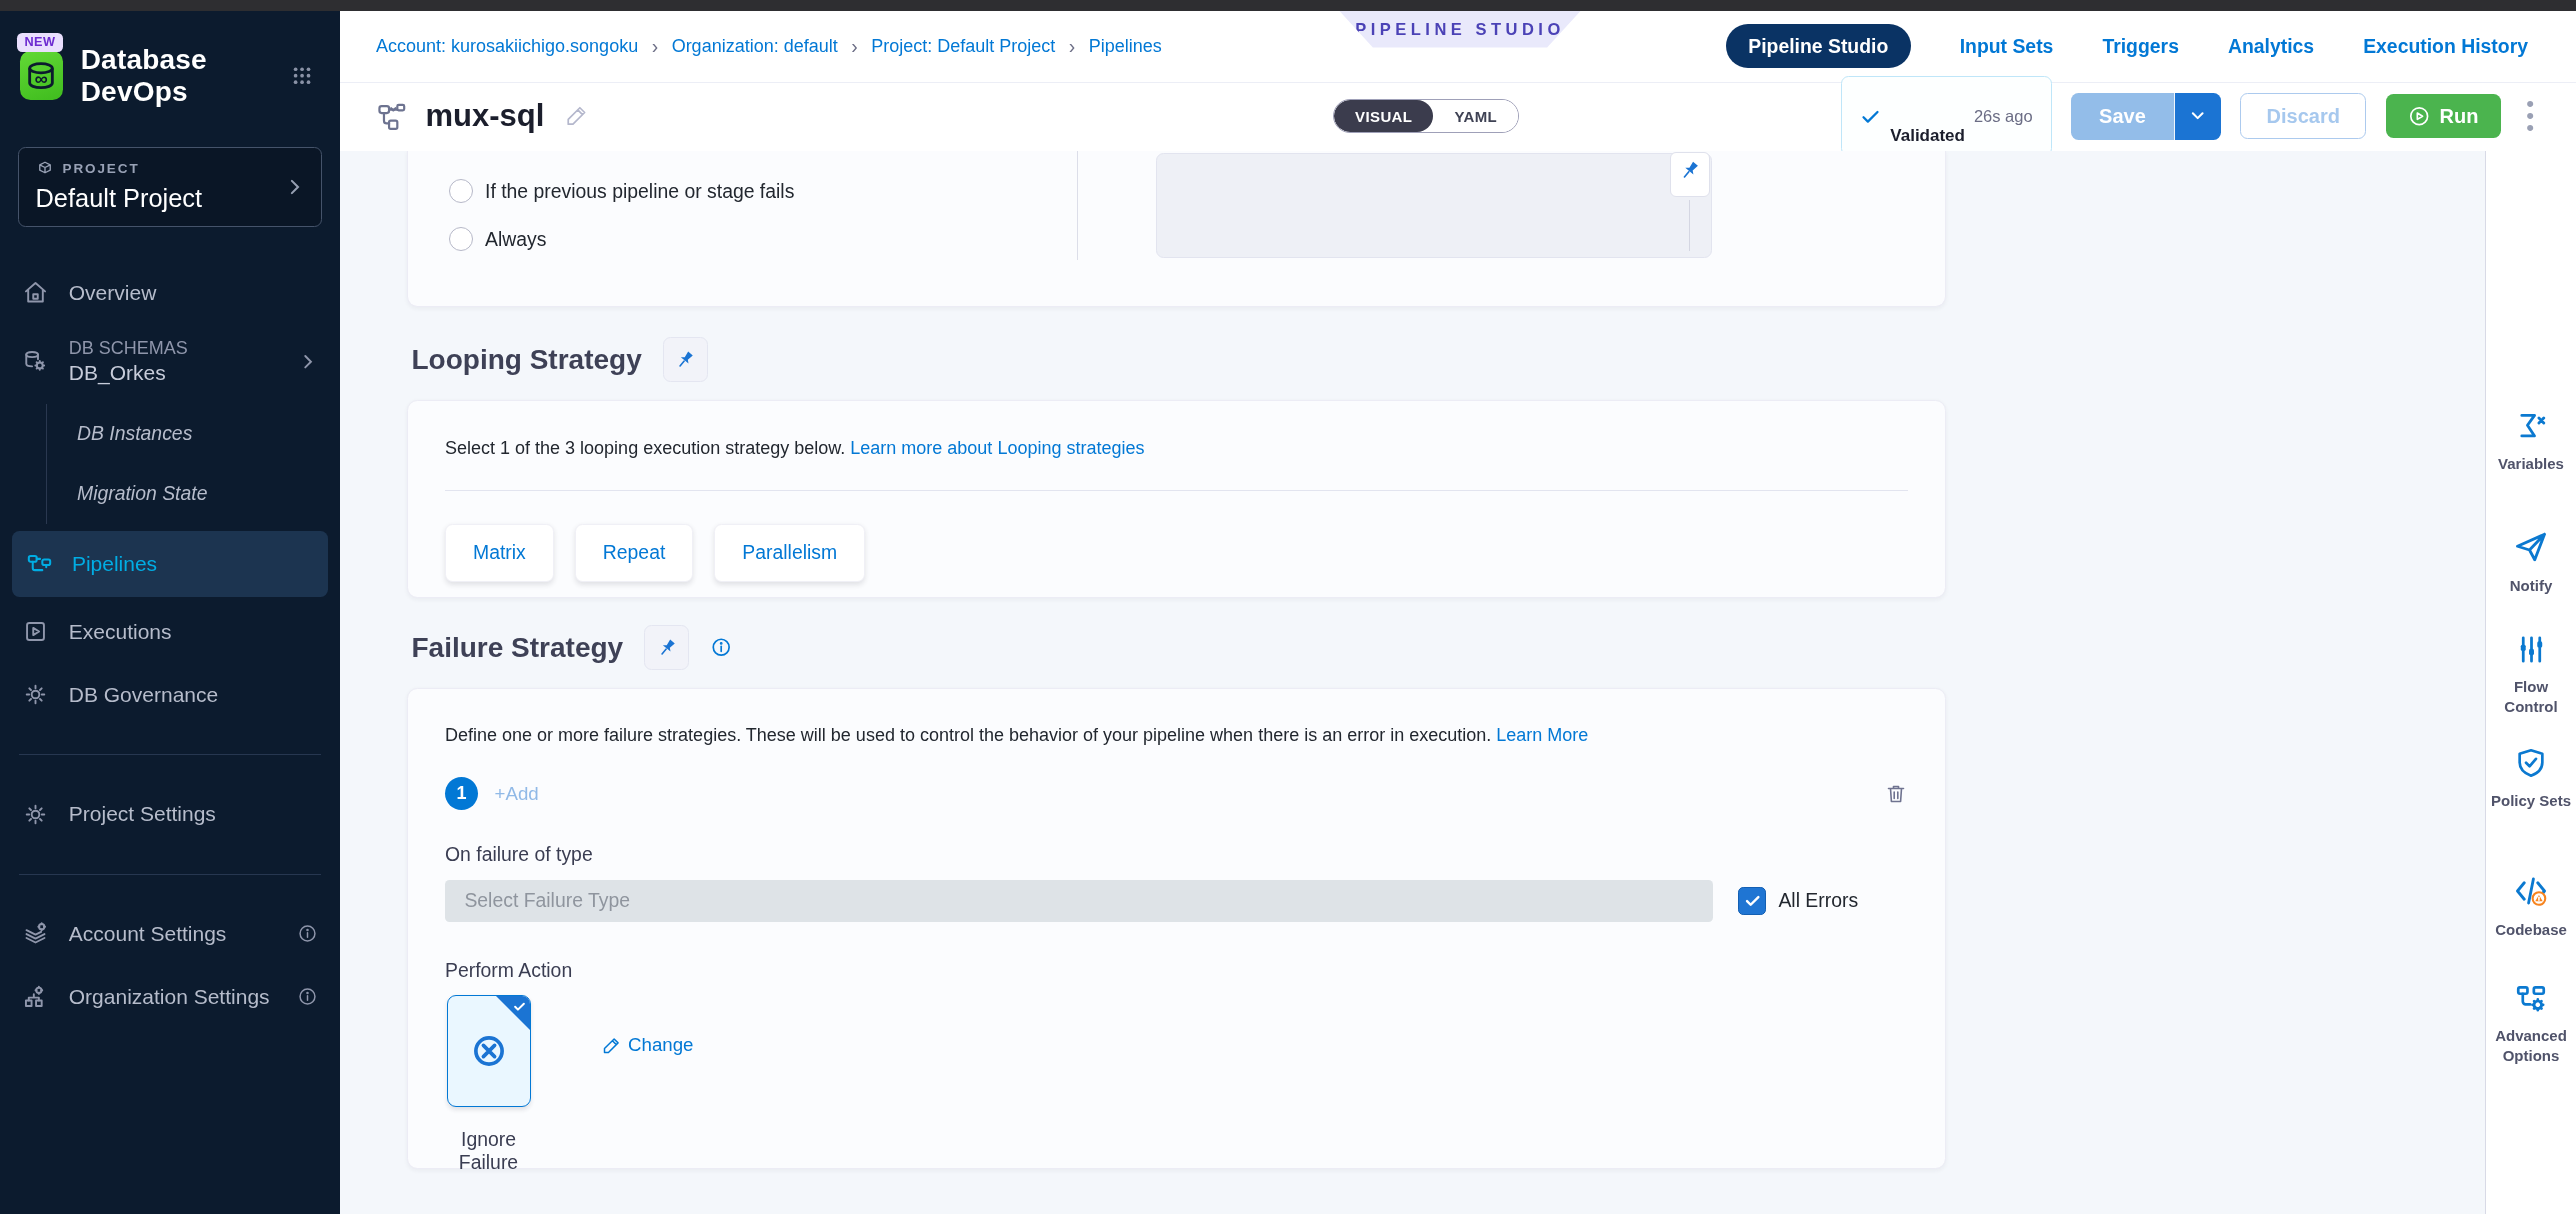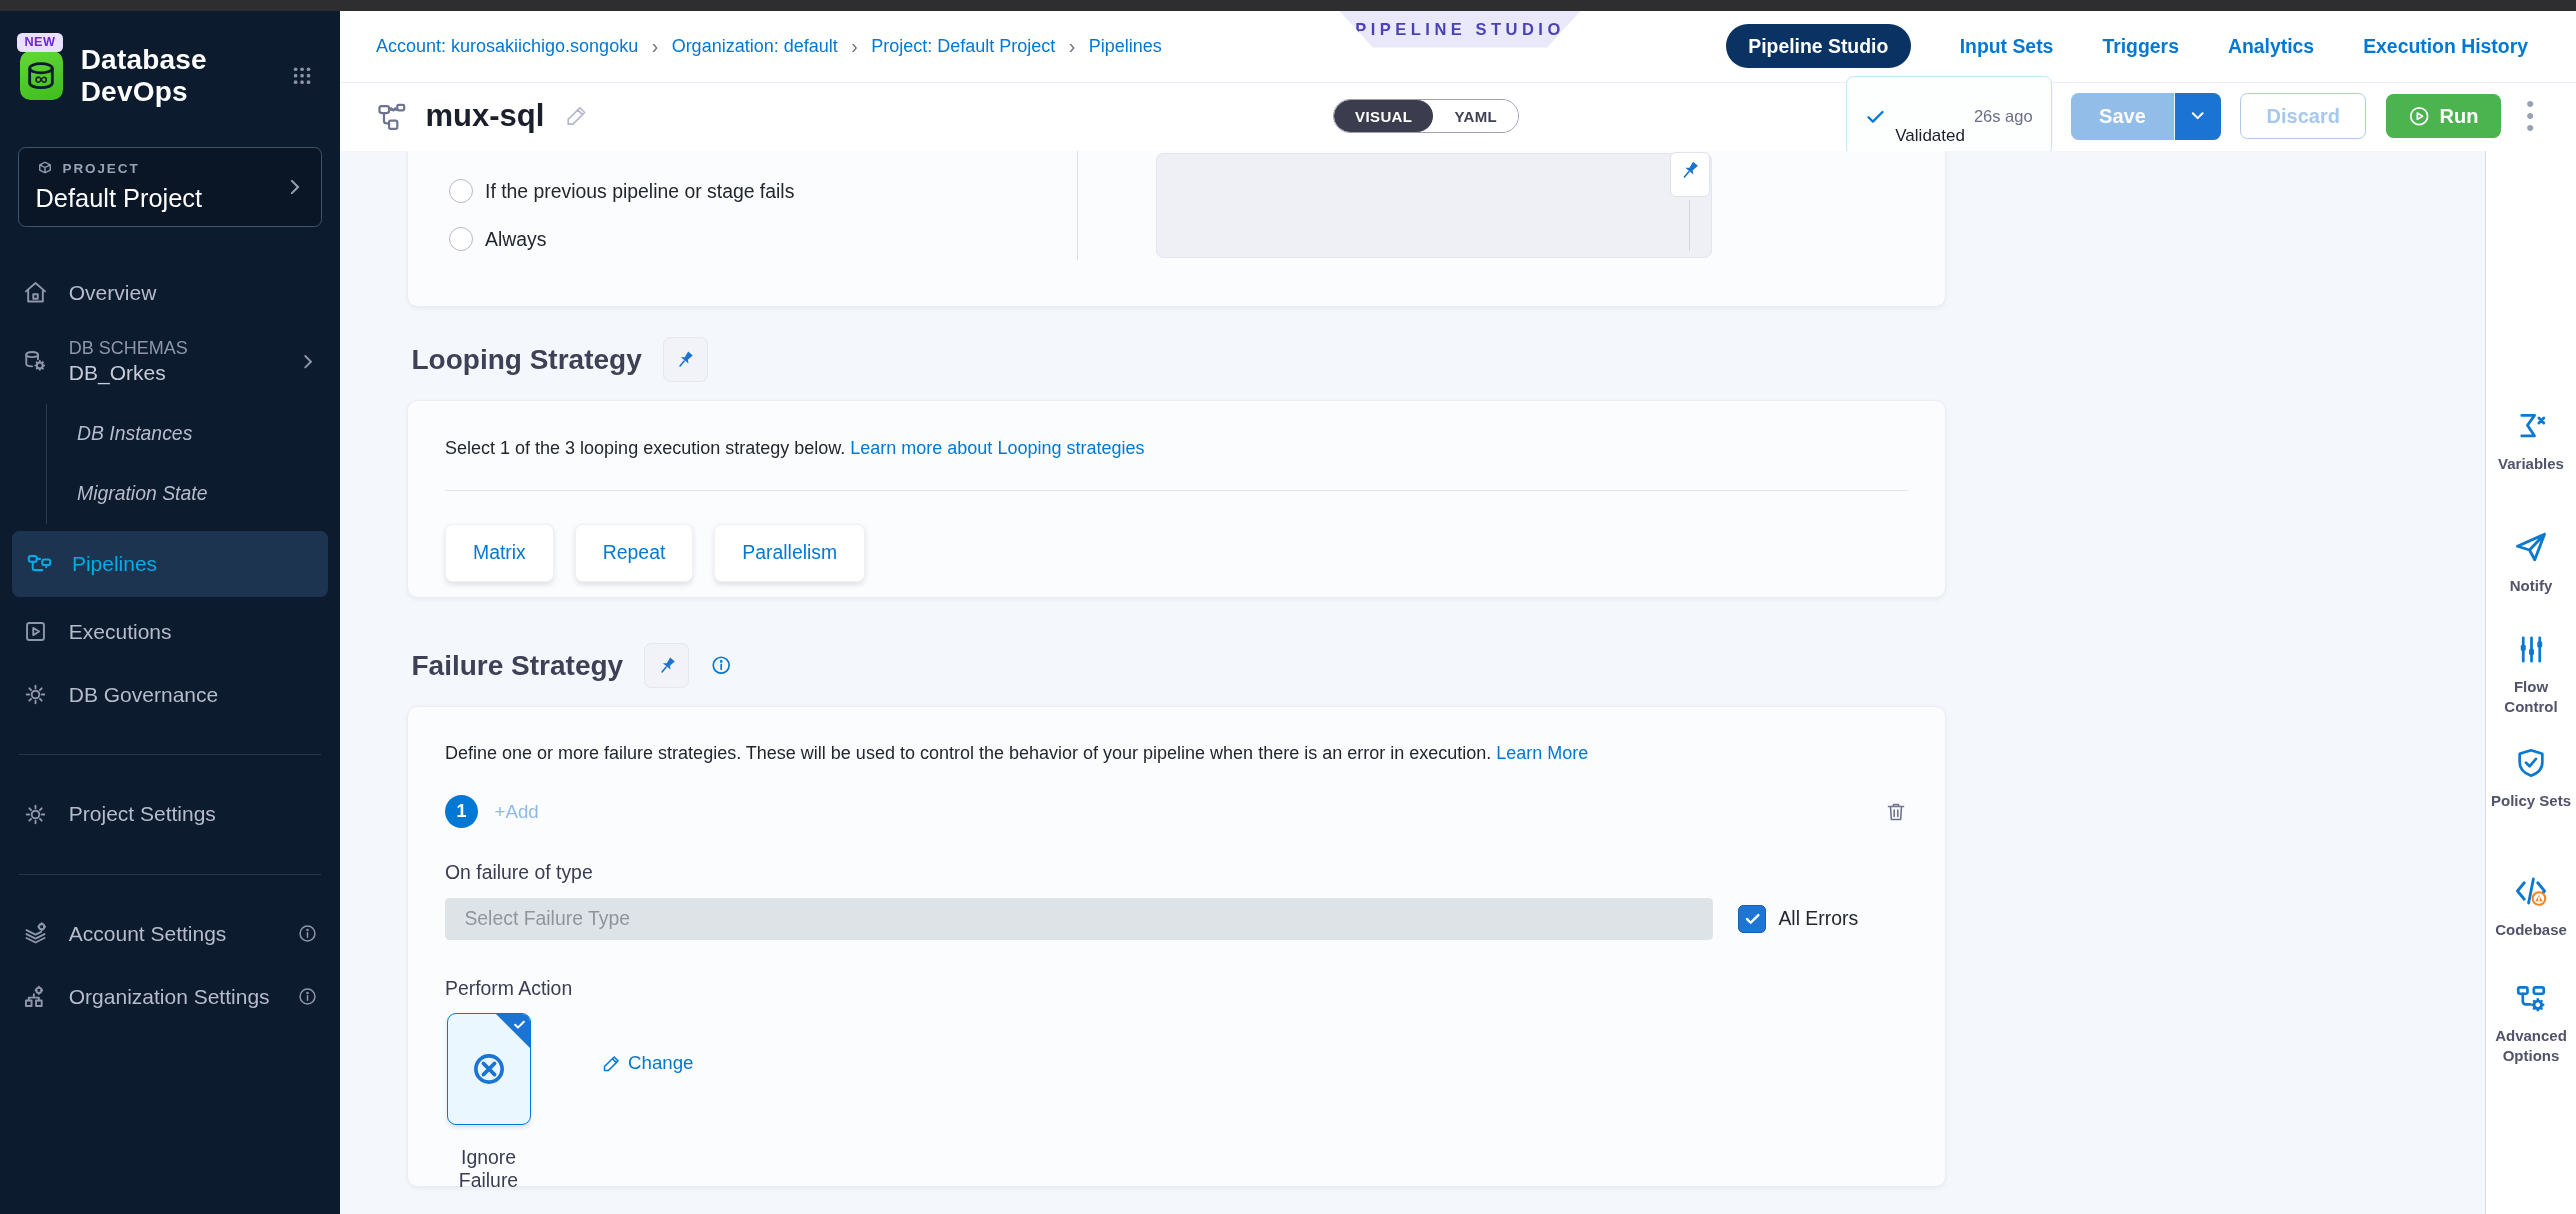--- a/index.html
+++ b/index.html
@@ -60,21 +60,21 @@
   .pipe-name { margin-left:16.5px; font-size:31px; font-weight:800; color:#1b1e2c; }
   .edit-pencil { margin-left:19.4px; color:#b4b7cc; display:flex; cursor:pointer; }
 
   .vy-toggle { position:absolute; left:993px; top:50%; transform:translateY(-50%); display:flex; border:1.5px solid #9fa0b8; border-radius:747px; overflow:hidden; cursor:pointer; }
   .vy-seg { padding:7.5px 21px; font-size:15px; font-weight:bold; letter-spacing:0.4px; }
   .vy-visual { background:#3b3c4d; color:#fff; border-radius:747px; }
   .vy-yaml { background:#fff; color:#3f4254; }
 
   .actions { margin-left:auto; display:flex; align-items:center; gap:19.4px; }
   .validated-pill { display:flex; align-items:center; gap:9px; border:1.5px solid #bfe6f9; background:#fdffff; border-radius:7.5px; padding:9px 18px; }
-  .validated-label { font-size:17px; font-weight:normal; color:#1b1e2c;margin-top:40px; }
+  .validated-label { font-size:17px; font-weight:bold; color:#1b1e2c;margin-top:40px; }
   .validated-time { font-size:16.5px; color:#6b6d85; }
   .save-split { display:flex; border-radius:7.5px; overflow:hidden; cursor:pointer; }
   .save-main { background:var(--save-light); color:#fff; font-weight:bold; font-size:20px; padding:12px 28px; border-right:1.5px solid rgba(255,255,255,.85); }
   .save-caret { background:var(--save-caret); color:#fff; width:46px; display:flex; align-items:center; justify-content:center; }
   .discard-btn { border:1.5px solid #accaee; color:#a6c8ee; background:#fff; font-weight:bold; font-size:20px; padding:10.5px 25.4px; border-radius:7.5px; cursor:pointer; }
   .run-btn { background:var(--green); color:#fff; font-weight:bold; font-size:20px; padding:10.5px 22.4px; border-radius:7.5px; display:flex; align-items:center; gap:9px; cursor:pointer; }
   .kebab { color:#9aa0b4; font-size:22.4px; letter-spacing:0; line-height:.55; text-align:center; cursor:pointer; padding:0 6px; }
 
   
   .rail { position:absolute; right:0; top:151px; bottom:0; width:91px; background:#fff; border-left:0.7px solid #d8dae6; }
@@ -483,21 +483,21 @@
           <span class="link">Learn more about Looping strategies</span>
         </p>
         <div class="loop-divider"></div>
         <div class="loop-btn-row">
           <button class="loop-btn">Matrix</button>
           <button class="loop-btn">Repeat</button>
           <button class="loop-btn">Parallelism</button>
         </div>
       </section>
 
-      <div class="section-heading" style="margin-top:45px">
+      <div class="section-heading" style="margin-top:27px">
         <h2>Failure Strategy</h2>
         <span class="pin-btn">
           <svg width="24" height="24" viewBox="0 0 24 24">
             <g transform="rotate(40 12 12)" fill="#1b74d3">
               <path d="M9 3.5 h6 l-1 6.5 3 2.5 H7 l3 -2.5 z"></path>
               <rect x="11.2" y="12.5" width="1.6" height="8" rx="0.8"></rect>
             </g>
           </svg>
         </span>
         <span class="head-info">

